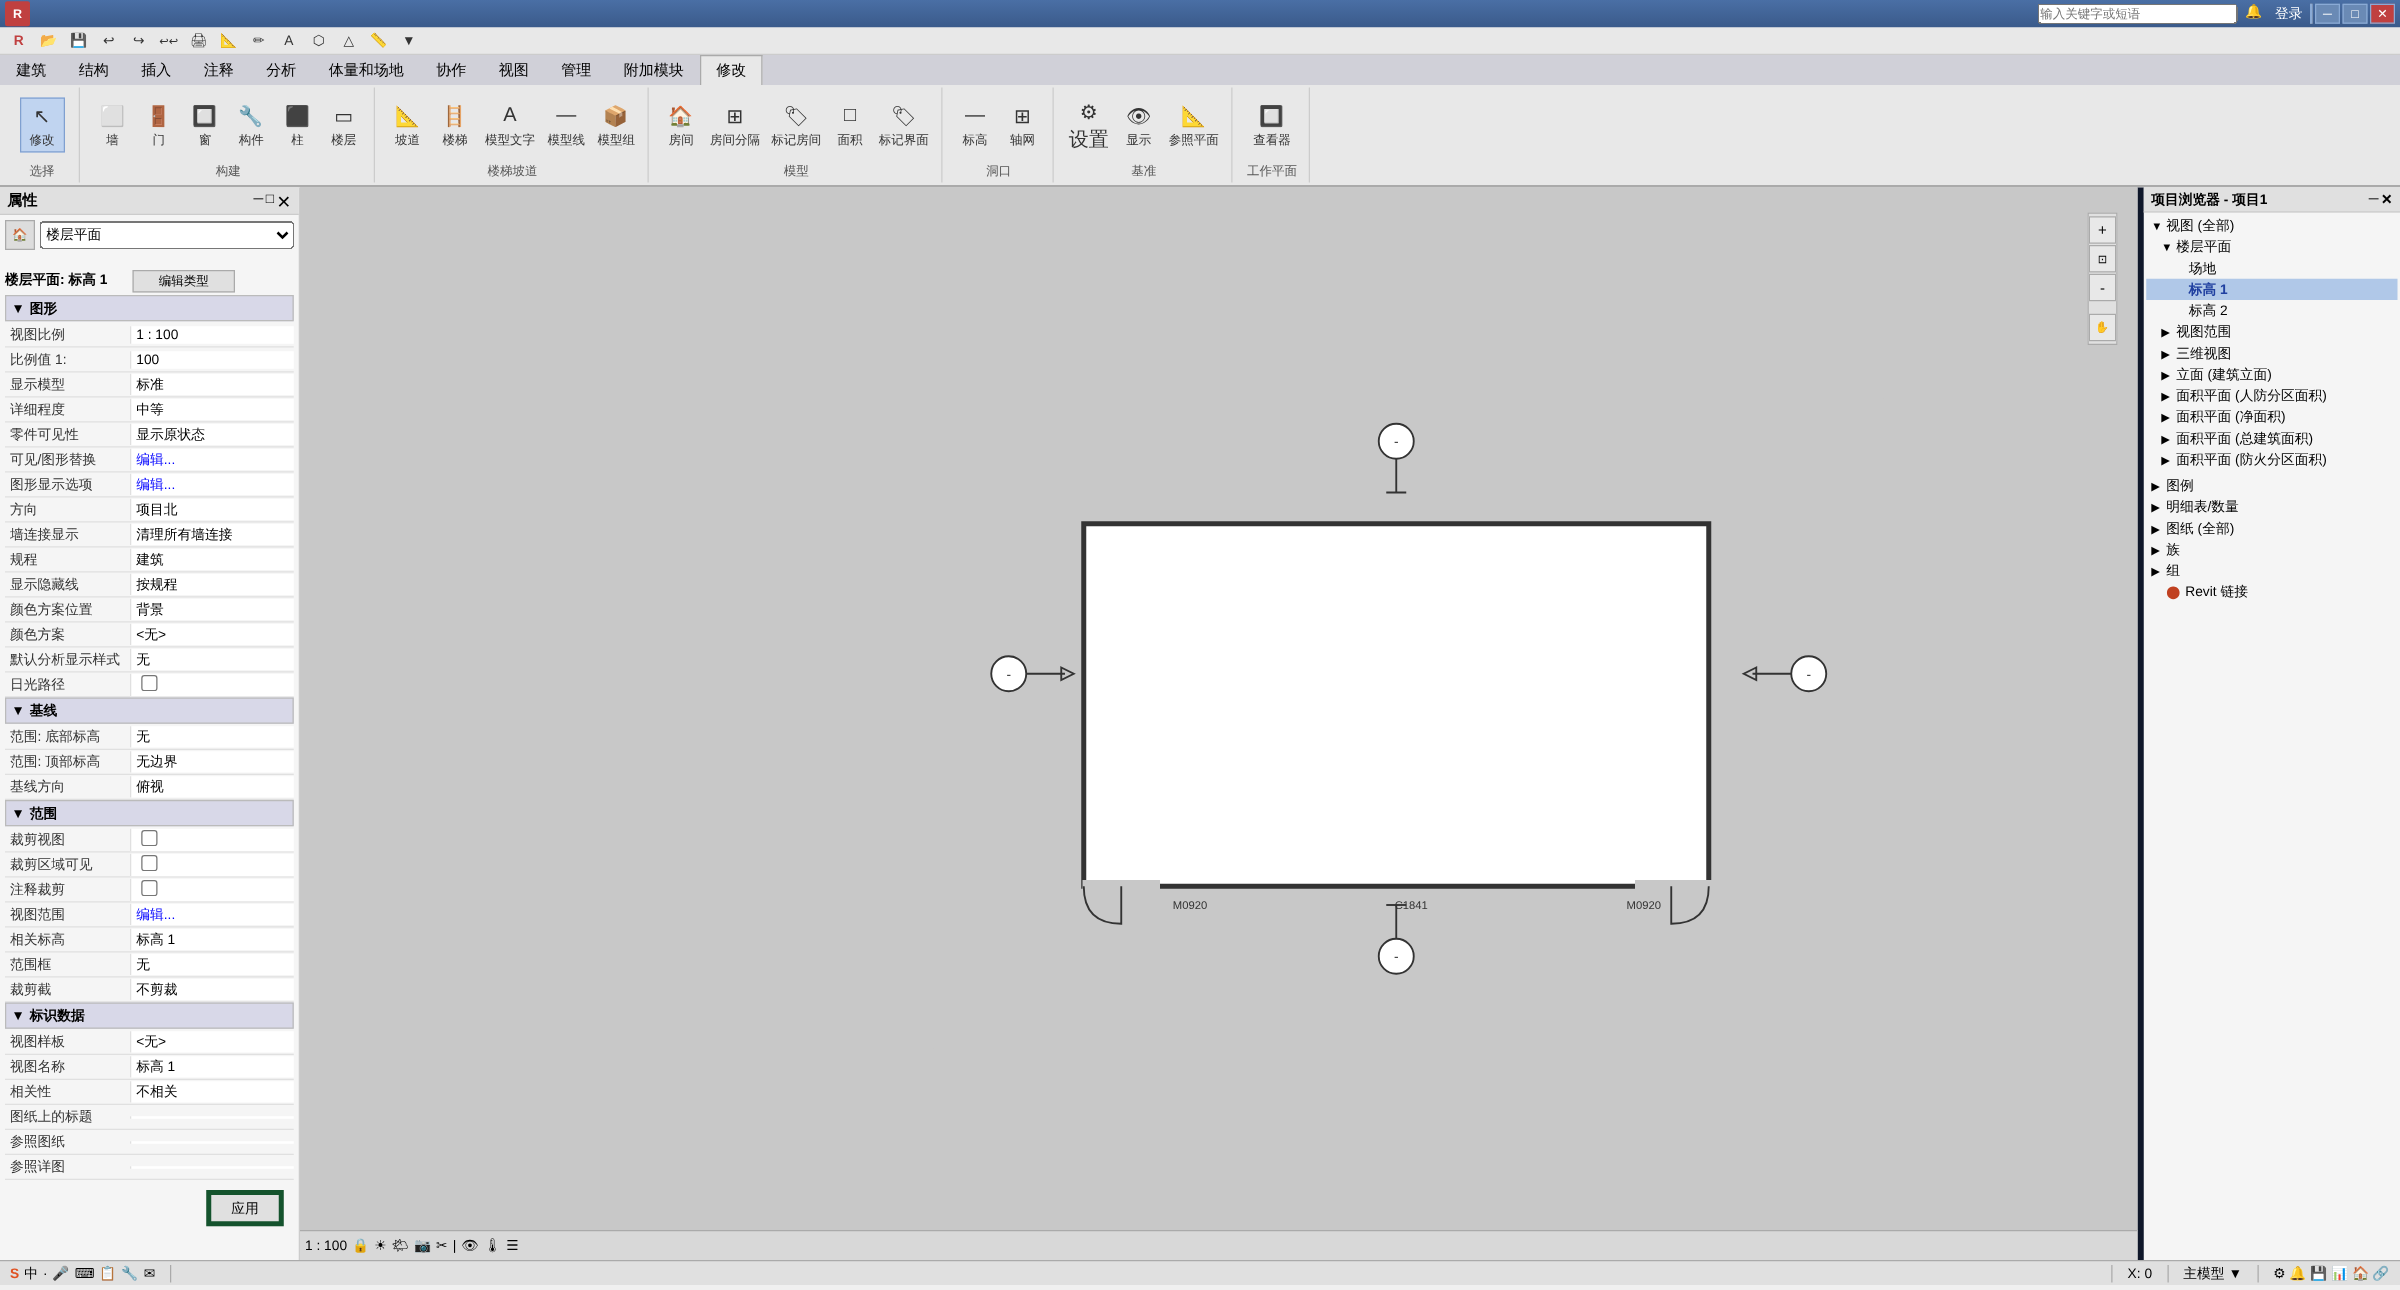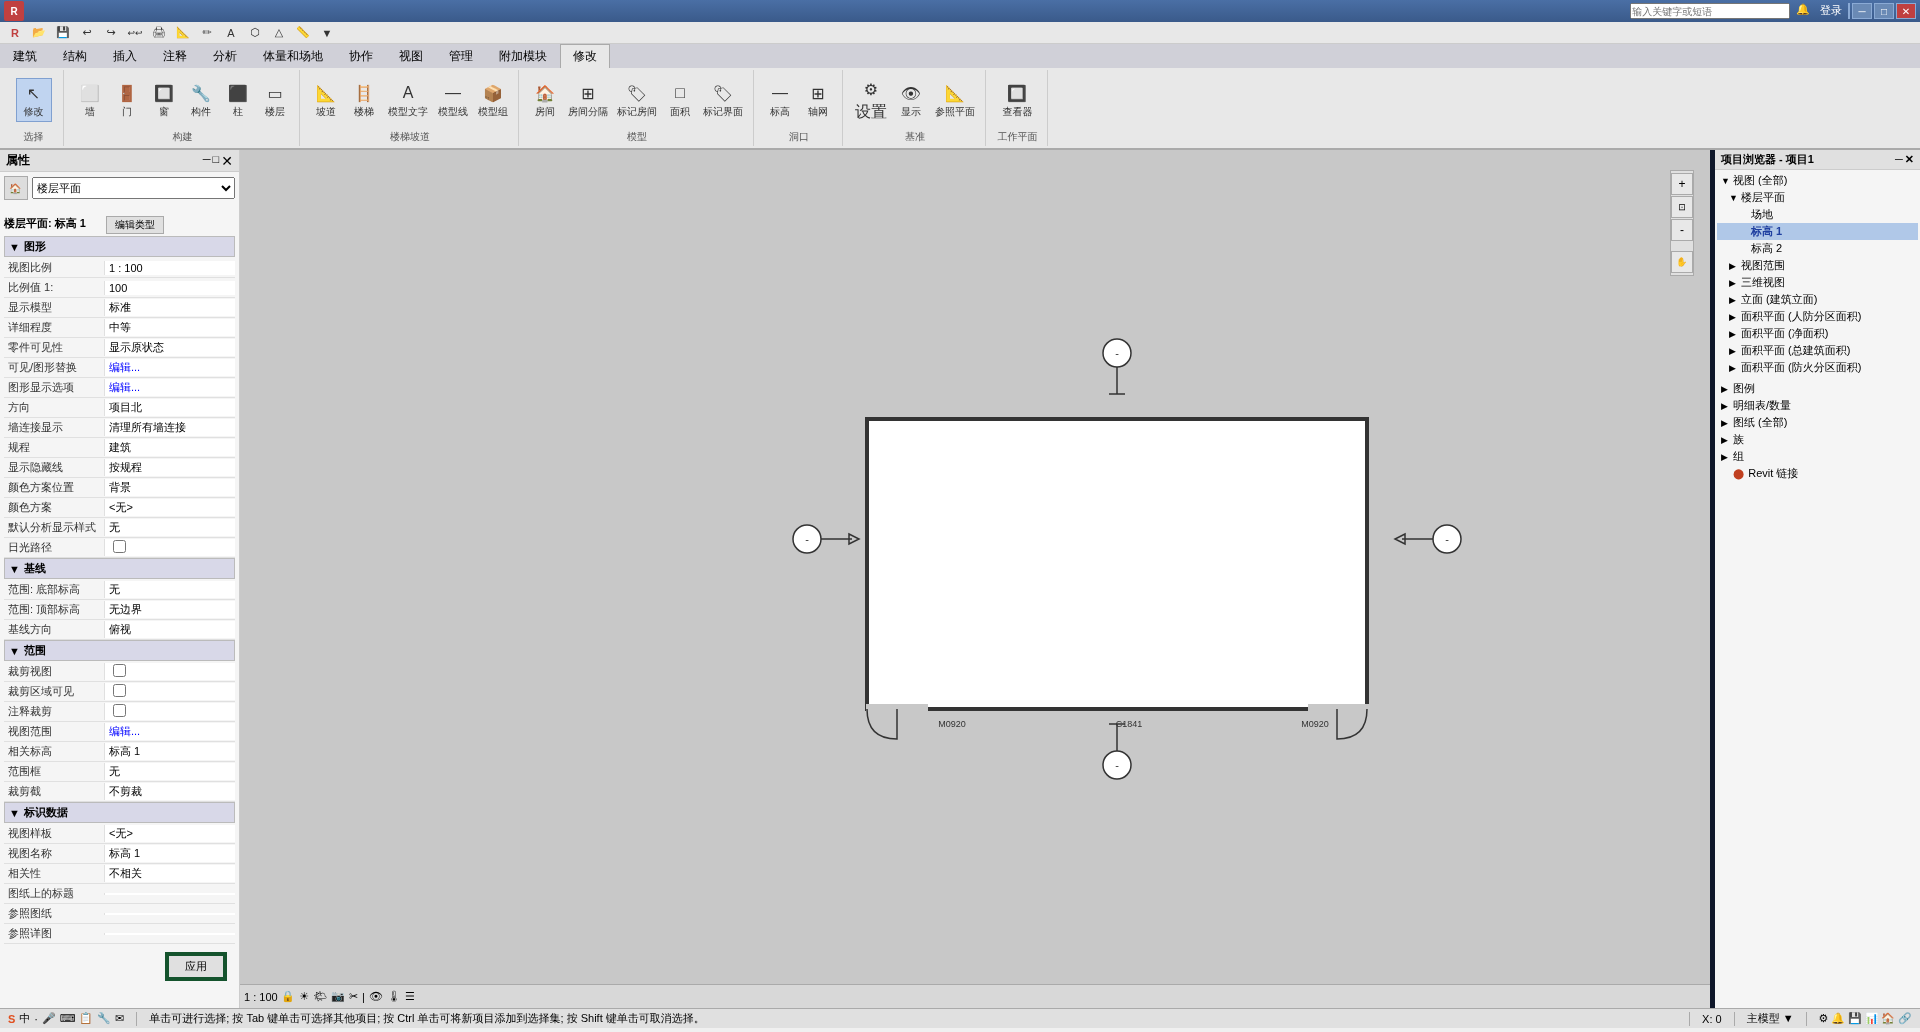--- a/index.html
+++ b/index.html
@@ -131,21 +131,21 @@
       gap: 4px;
       margin-bottom: 4px;
     }
     .prop-selector select {
       flex: 1;
       font-size: 11px;
       height: 22px;
     }
     .prop-type-icon { width: 24px; height: 24px; background: #ddd; border: 1px solid #aaa; display: flex; align-items: center; justify-content: center; font-size: 10px; }
     .view-name { font-size: 11px; font-weight: bold; margin-bottom: 2px; display: flex; gap: 20px; margin-top: 16px; }
-    .edit-type-btn { font-size: 10px; background: #e0e0e0; border: 1px solid #aaa; padding: 1px 8px; cursor: pointer; }
+    .edit-type-btn { font-size: 10px; background: #e0e0e0; border: 1px solid #aaa; padding: 1px 20px; cursor: pointer; }
 
     .prop-section-header {
       background: #d8d8e8;
       padding: 2px 4px;
       font-size: 11px;
       font-weight: bold;
       display: flex;
       align-items: center;
       gap: 4px;
       cursor: pointer;
@@ -811,23 +811,20 @@
     <span class="sougou-icon">S</span>
     <span style="font-size:11px;">中</span>
     <span>·</span>
     <span>🎤</span>
     <span>⌨</span>
     <span>📋</span>
     <span>🔧</span>
     <span>✉</span>
   </div>
   <div class="status-divider"></div>
-  <div class="status-section">
-    <span style="font-size:11px;">单击可进行选择; 按 Tab 键单击可选择其他项目; 按 Ctrl 单击可将新项目添加到选择集; 按 Shift 键单击可取消选择。</span>
-  </div>
   <div style="flex:1;"></div>
   <div class="status-divider"></div>
   <div style="font-size:11px;">
     <span>X: 0</span>
   </div>
   <div class="status-divider"></div>
   <div style="font-size:11px;cursor:pointer;">
     <span>主模型</span>
     <span>▼</span>
   </div>

